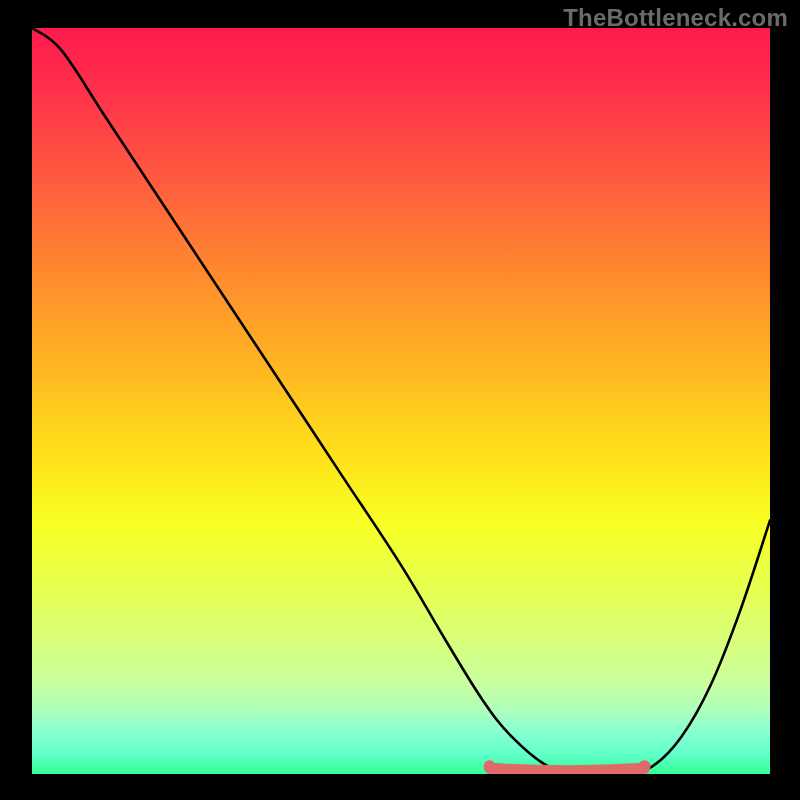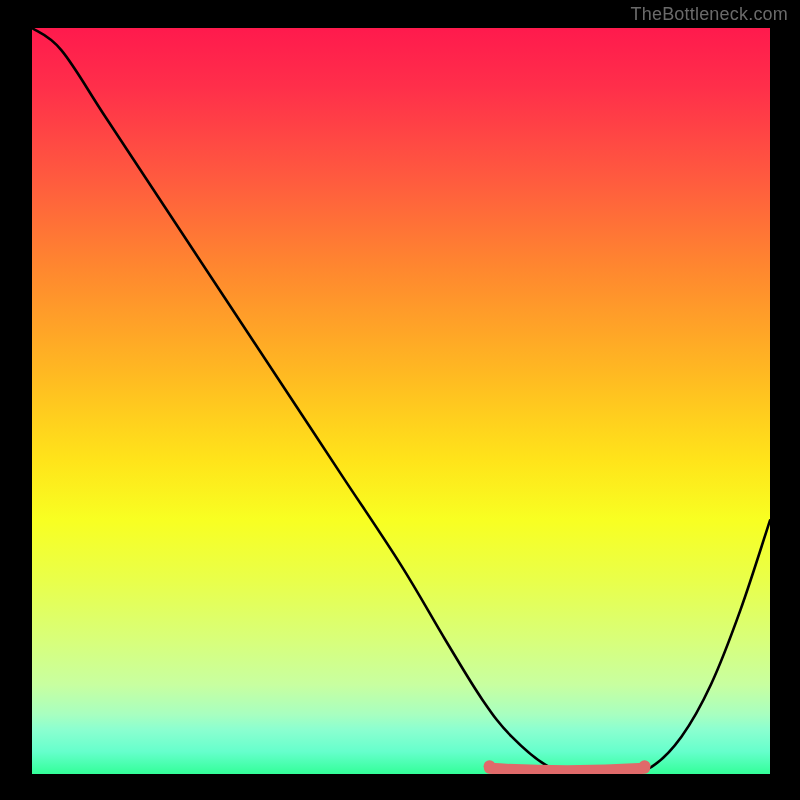--- a/index.html
+++ b/index.html
@@ -8,22 +8,22 @@
     height: 800px;
     background: #000;
     position: relative;
     font-family: Arial, sans-serif;
   }
   .attribution {
     position: absolute;
     top: 4px;
     right: 12px;
     color: #6a6a6a;
-    font-size: 18px;
-    font-weight: 400;
+    font-size: 24px;
+    font-weight: 700;
     letter-spacing: 0.2px;
     z-index: 10;
   }
   .plot-area {
     position: absolute;
     left: 32px;
     top: 28px;
     width: 738px;
     height: 746px;
     overflow: hidden;

